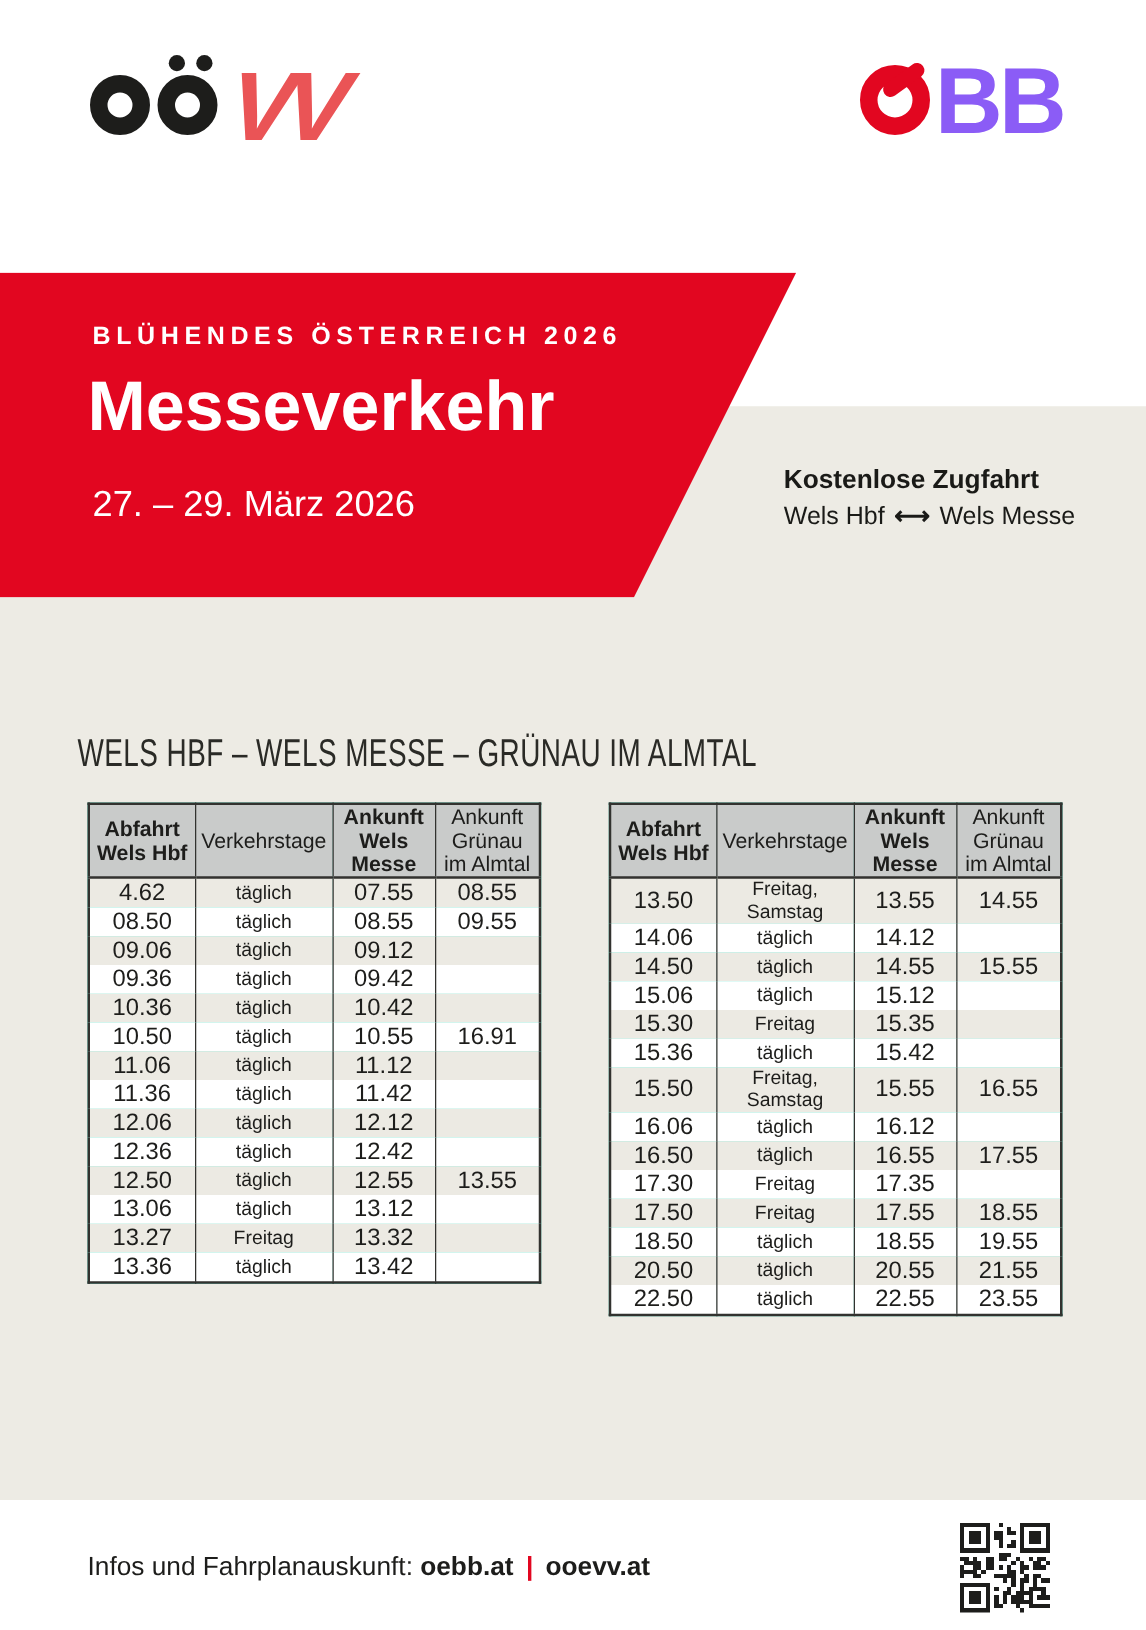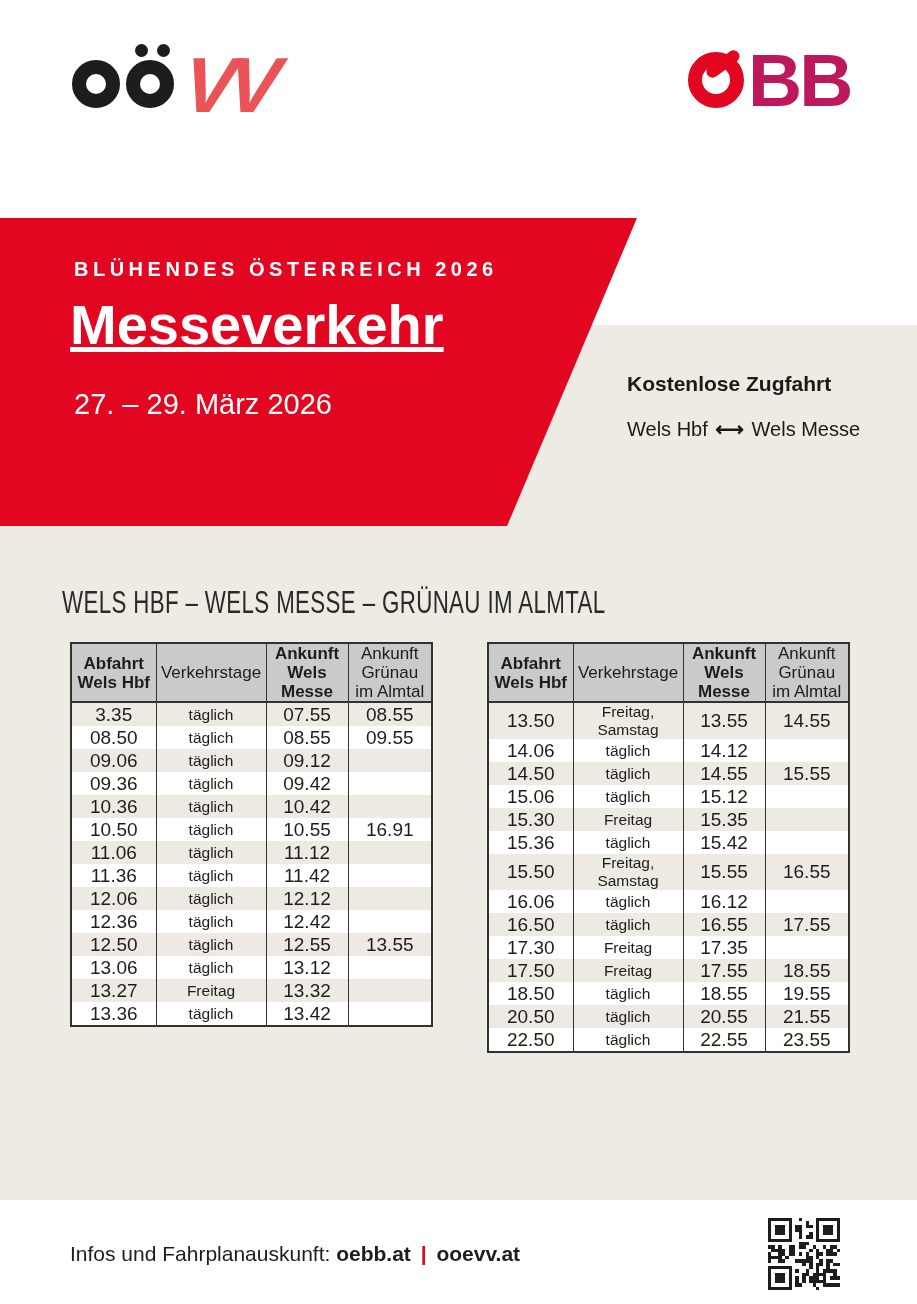--- a/index.html
+++ b/index.html
@@ -21,35 +21,35 @@
   .ring-wrap .dot.d2{left:31px;}
   .oovv .vv{
     margin-left:10px;margin-top:12px;font-size:78px;line-height:0.73;font-weight:bold;
     font-style:italic;color:#ea5456;letter-spacing:-8px;transform:skewX(-6deg);
   }
 
   
   .obb{position:absolute;left:688px;top:52px;display:flex;align-items:flex-start;}
   .obb-o{box-sizing:border-box;width:56px;height:56px;border:14px solid #e20620;border-radius:50%;position:relative;}
   .obb-o .slash{position:absolute;width:38px;height:12px;border-radius:7px;background:#e20620;top:-8px;right:-12px;transform:rotate(-36deg);}
-  .obb-bb{font-size:75px;line-height:0.72;font-weight:bold;color:#be185d;letter-spacing:-3px;margin-left:4px;margin-top:1px;}
+  .obb-bb{font-size:75px;line-height:0.72;font-weight:bold;color:#8b5cf6;letter-spacing:-3px;margin-left:4px;margin-top:1px;}
 
   
   .banner{
-    position:absolute;left:0;top:218px;width:637px;height:308px;background:#e20620;
+    position:absolute;left:0;top:218px;width:637px;height:260px;background:#e20620;
     clip-path:polygon(0 0,100% 0,79.6% 100%,0 100%);
   }
   .banner .kicker{position:absolute;left:74px;top:40px;color:#fff;font-weight:bold;font-size:20px;letter-spacing:4.5px;white-space:nowrap;}
-  .banner .title{position:absolute;left:70px;top:74px;color:#fff;font-weight:bold;font-size:56px;white-space:nowrap;text-decoration:underline;}
+  .banner .title{position:absolute;left:70px;top:74px;color:#fff;font-weight:bold;font-size:56px;white-space:nowrap;}
   .banner .dates{position:absolute;left:74px;top:170px;color:#fff;font-size:29px;white-space:nowrap;}
 
   
   .subheader{position:absolute;left:627px;top:371px;line-height:1.2;}
   .subheader .sub1{font-weight:bold;font-size:21px;color:#1a1a17;}
-  .subheader .sub2{font-size:20px;color:#1a1a17;margin-top:21px;}
+  .subheader .sub2{font-size:20px;color:#1a1a17;margin-top:5px;}
   .subheader .arrow{font-weight:bold;padding:0 2px;}
 
   
   .section-title{
     position:absolute;left:62px;top:585px;margin:0;font-size:31px;font-weight:400;color:#2a2a26;
     white-space:nowrap;transform:scaleX(0.72);transform-origin:left top;letter-spacing:0.5px;
   }
 
   
   table.tt{
@@ -138,21 +138,21 @@
   <thead>
         <tr>
           <th class="b">Abfahrt<br>Wels Hbf</th>
           <th>Verkehrstage</th>
           <th class="b">Ankunft<br>Wels<br>Messe</th>
           <th>Ankunft<br>Grünau<br>im Almtal</th>
         </tr>
       </thead>
       <tbody>
         <tr>
-          <td>3.35</td>
+          <td>4.62</td>
           <td class="days">täglich</td>
           <td>07.55</td>
           <td>08.55</td>
         </tr>
         <tr>
           <td>08.50</td>
           <td class="days">täglich</td>
           <td>08.55</td>
           <td>09.55</td>
         </tr>

